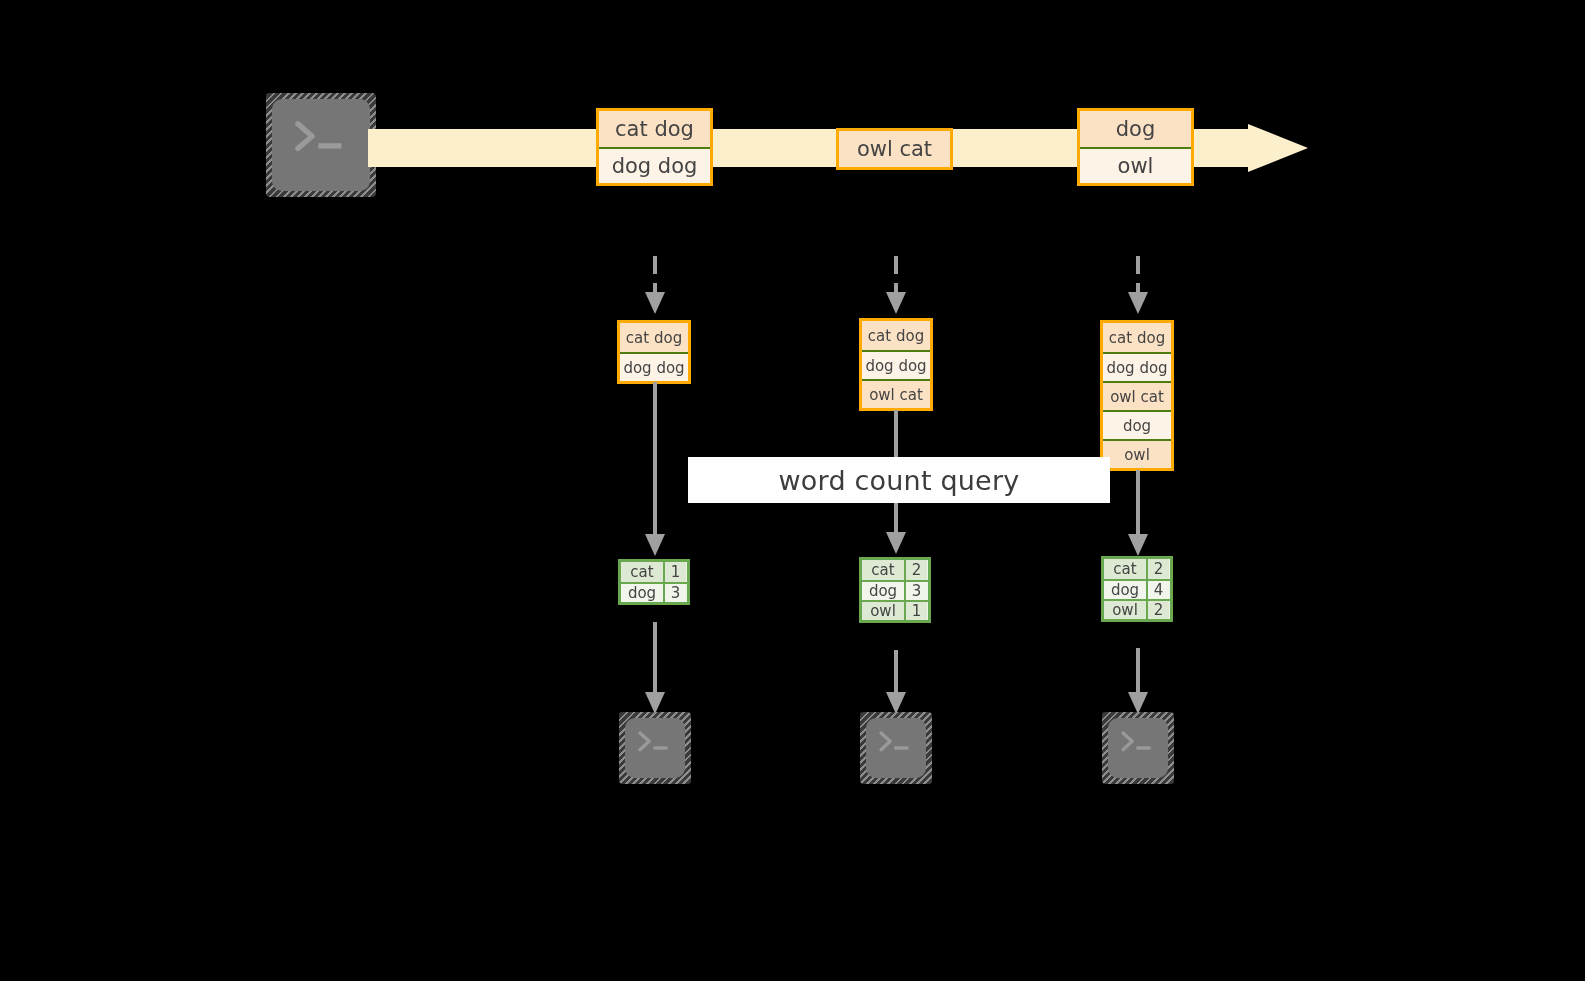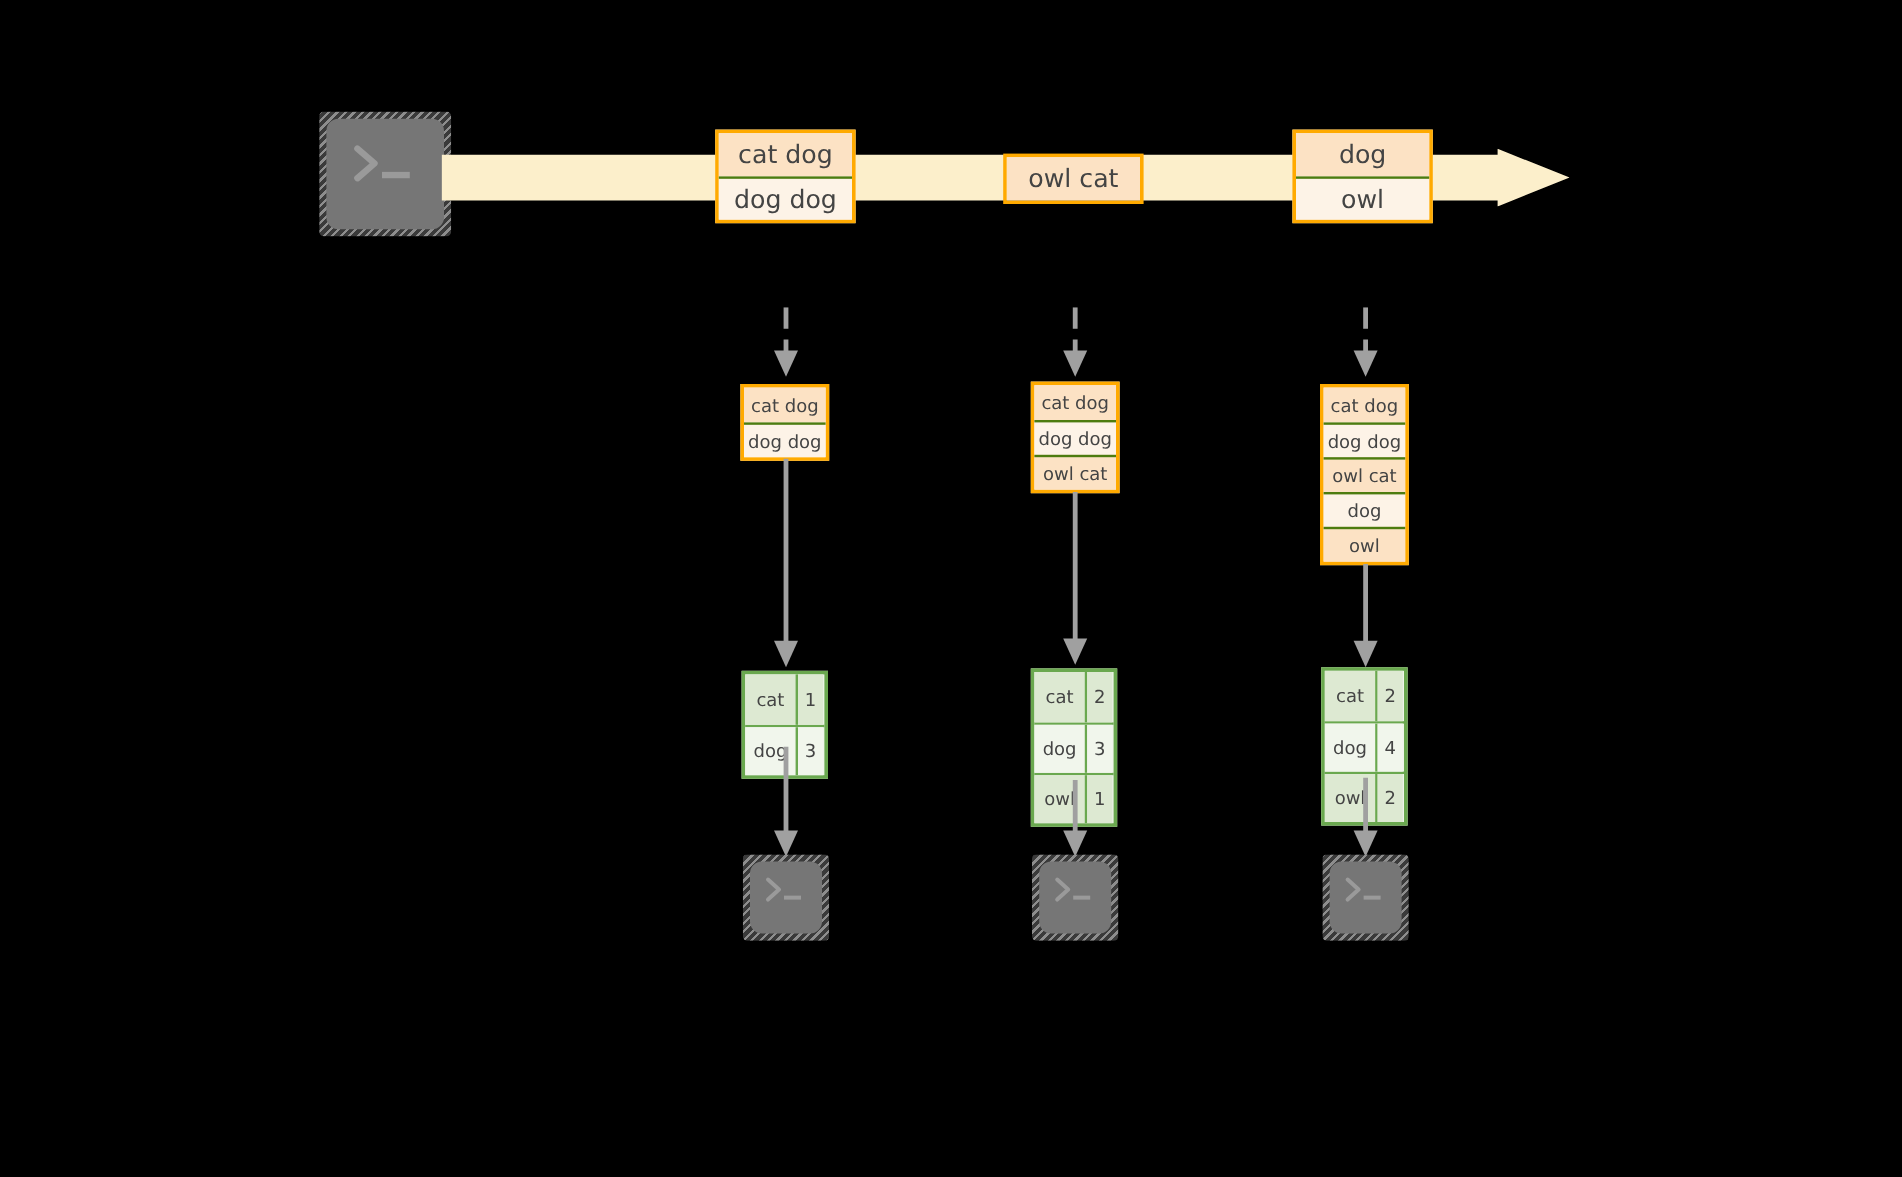--- a/index.html
+++ b/index.html
@@ -82,21 +82,21 @@
   
   .res {
     position: absolute;
     box-sizing: border-box;
     border: 3px solid #6AA84F;
     background: #EEF5E9;
   }
   .res .row {
     box-sizing: border-box;
     display: flex;
-    height: 42px;
+    height: 20px;
     border-top: 2px solid #6AA84F;
   }
   .res .row:first-child { border-top: none; }
   .res .cell {
     box-sizing: border-box;
     display: flex;
     align-items: center;
     justify-content: center;
     font-size: 15px;
     white-space: nowrap;
@@ -313,14 +313,17 @@
   <div class="term" style="left:1102px; top:712px; width:72px; height:72px;">
     <div class="face"></div>
     <div class="glyph">
       <svg viewBox="0 0 72 72" preserveAspectRatio="none">
         <path d="M18 18 L29 28 L18 38" stroke="#9a9a9a" stroke-width="4" fill="none" stroke-linecap="round" stroke-linejoin="round"></path>
         <rect x="34" y="34" width="17" height="4" fill="#9a9a9a"></rect>
       </svg>
     </div>
   </div>
 
+  <div class="banner">
+    <div class="label">word count query</div>
+  </div>
 
 </div>
 
 </body></html>

